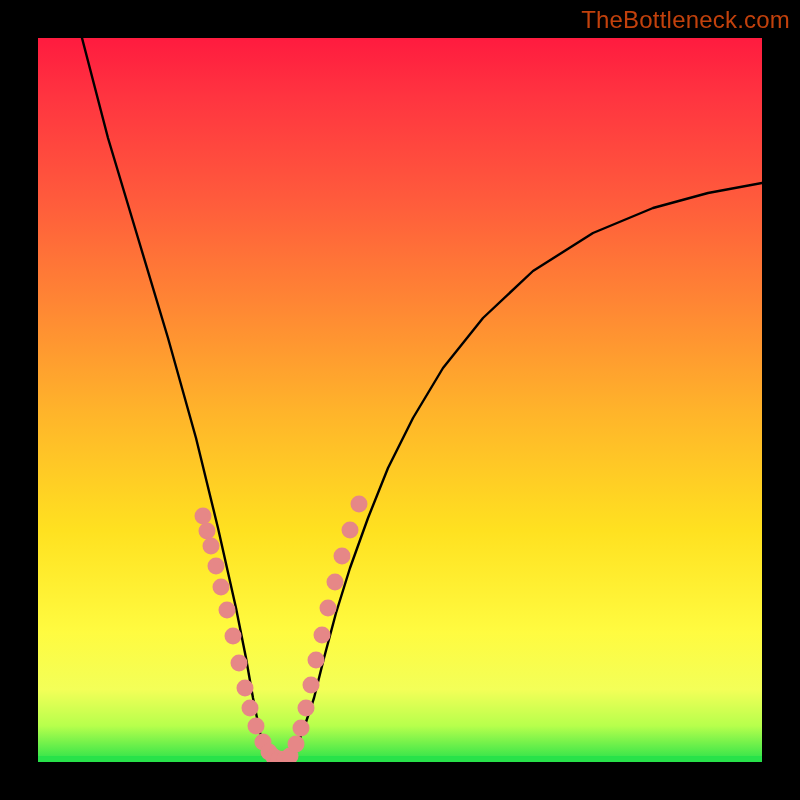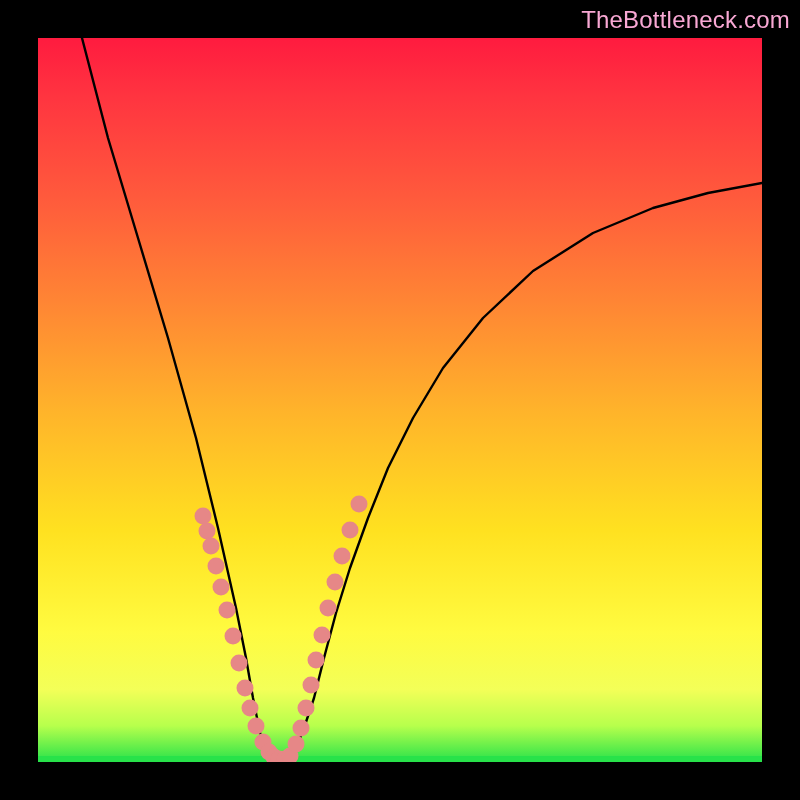--- a/index.html
+++ b/index.html
@@ -37,21 +37,21 @@
       #fffb40 82%,
       #f3ff58 90%,
       #b7ff4c 95%,
       #28e24a 100%
     );
   }
   .watermark {
     position: absolute;
     top: 6px;
     right: 10px;
-    color: #f9a8d4;
+    color: #c2410c;
     font-size: 24px;
     font-weight: 500;
     letter-spacing: 0.2px;
     user-select: none;
     text-align: center;
   }
   svg.curve-layer {
     position: absolute;
     left: 0;
     top: 0;

